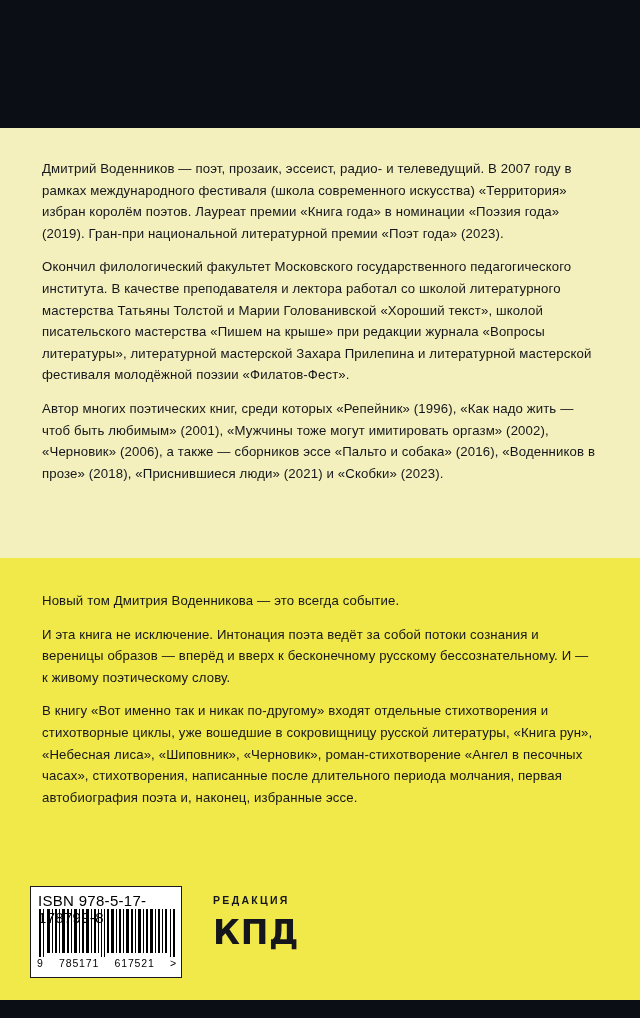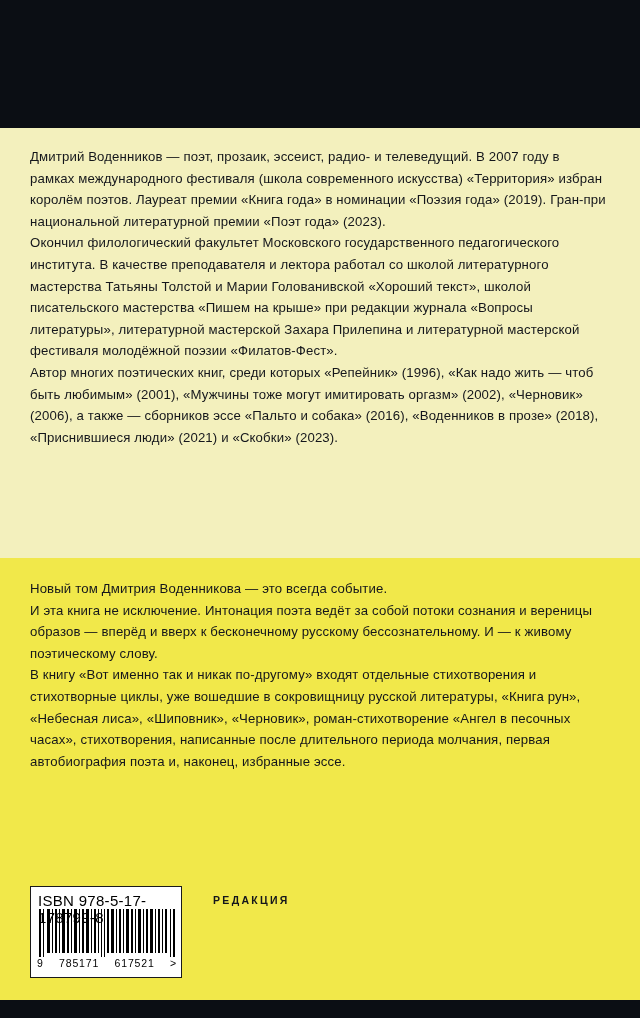--- a/index.html
+++ b/index.html
@@ -54,21 +54,21 @@
   .text-block {
     position: absolute;
     left: 30px;
     width: 578px;
     color: #14161b;
     font-size: 13.2px;
     line-height: 21.6px;
     letter-spacing: 0.01em;
   }
   .text-block p {
-    margin: 0;
+    margin: 12px;
   }
   #author-text {
     top: 146px;
   }
   #book-text {
     top: 578px;
   }
   .footer {
     position: absolute;
     left: 30px;
@@ -207,19 +207,20 @@
       <div class="barcode-digits">
         <span>9</span>
         <span>785171</span>
         <span>617521</span>
         <span>&gt;</span>
       </div>
     </div>
 
     <div class="publisher">
       <div class="publisher-name">Редакция</div>
+      <div class="publisher-logo">КПД</div>
     </div>
 
   </div>
 
   <div class="bottom-bar"></div>
 
 </div>
 
 </body></html>

